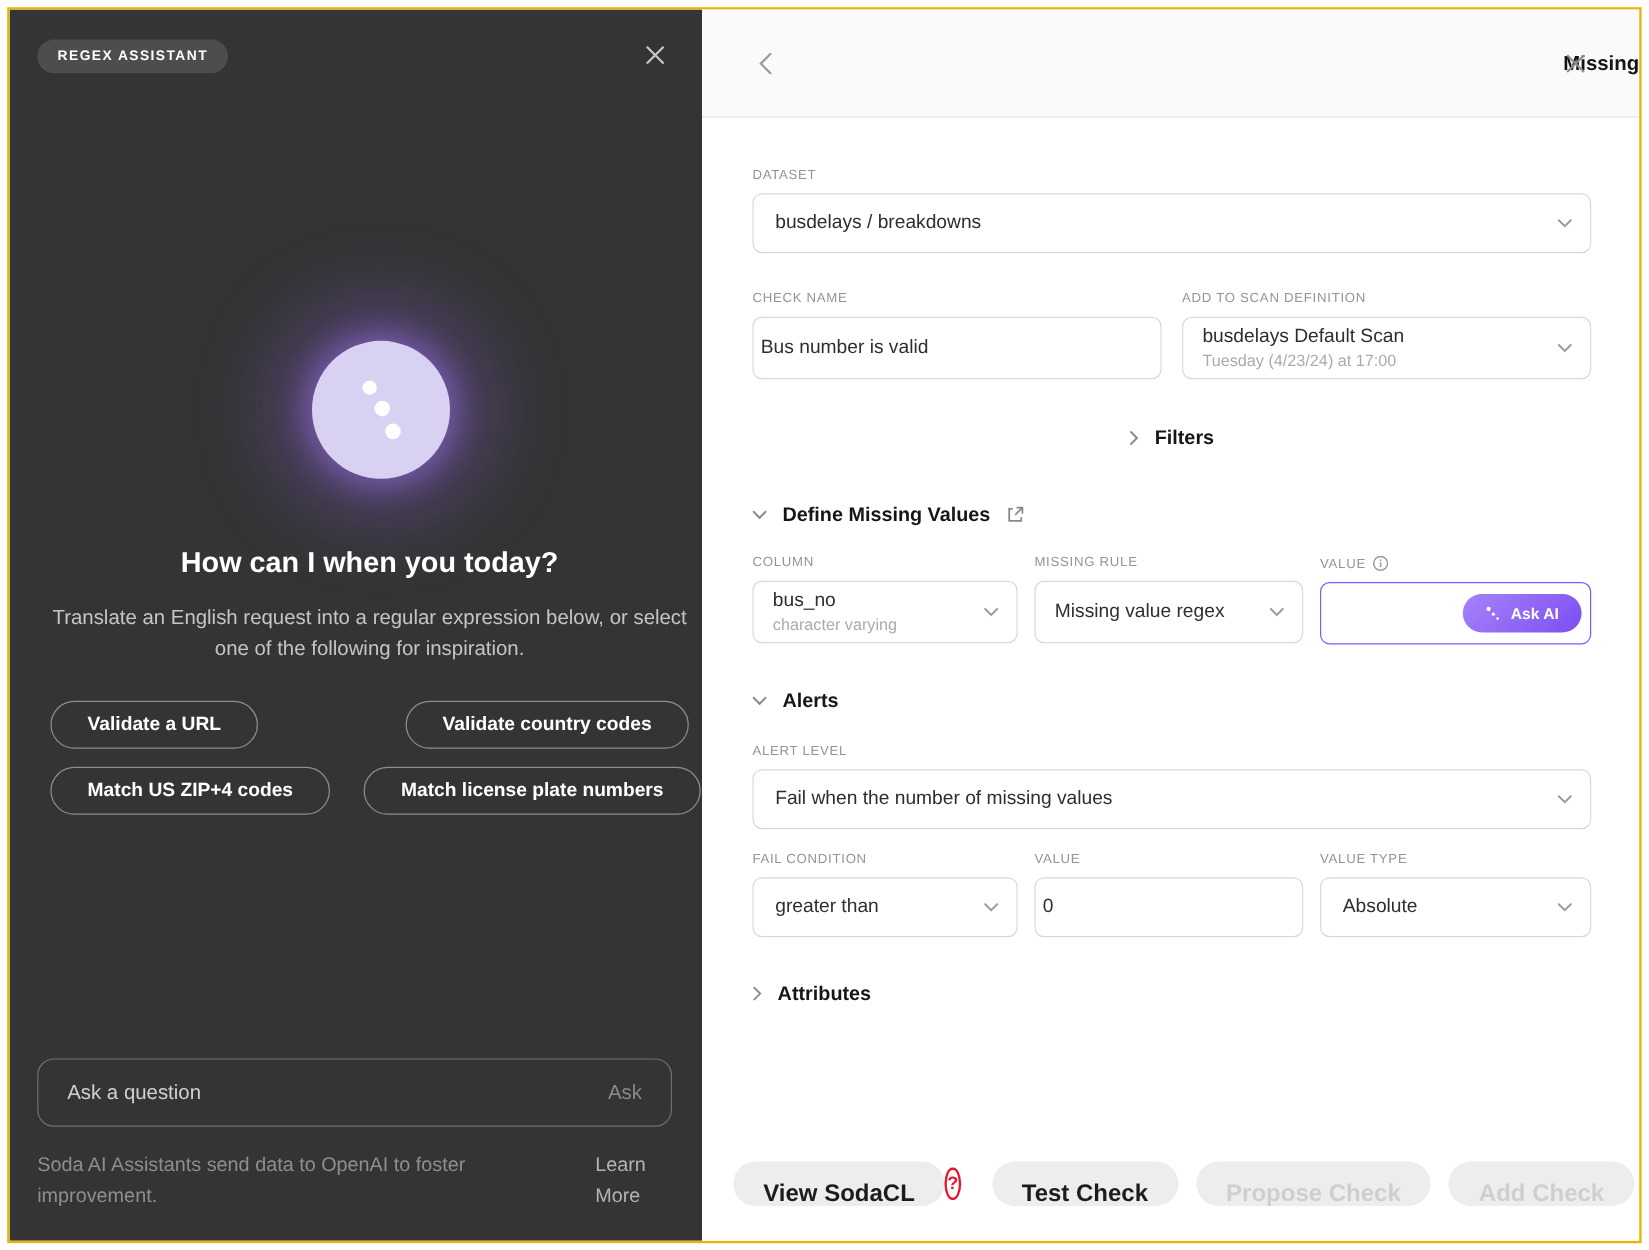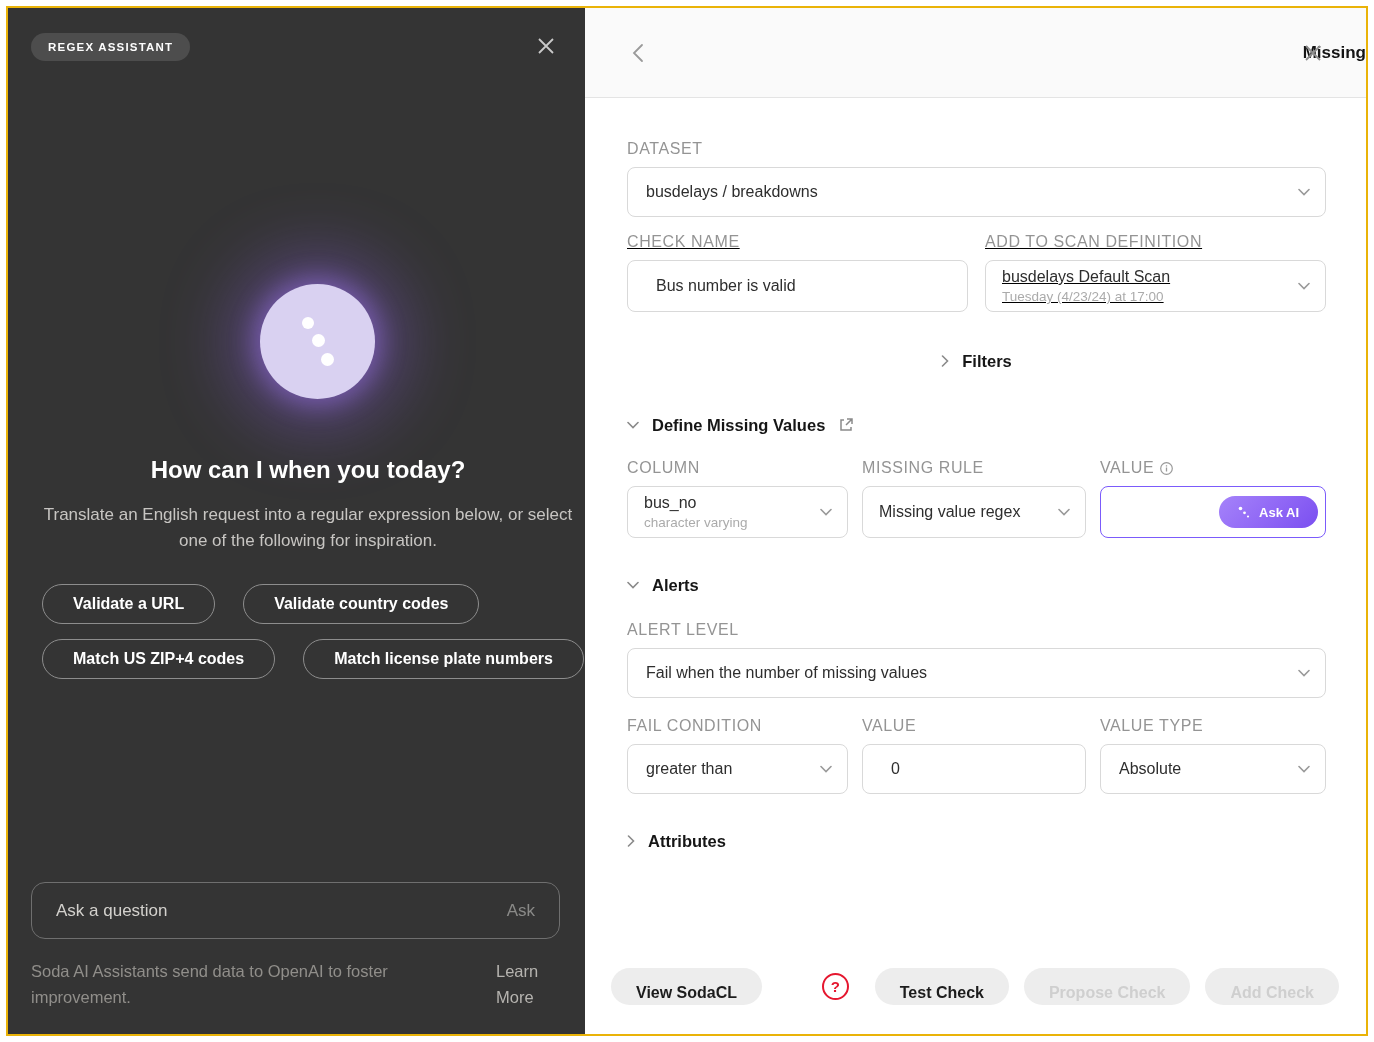--- a/index.html
+++ b/index.html
@@ -13,61 +13,61 @@
   .orb { position: absolute; left: 252px; top: 276px; width: 115px; height: 115px; border-radius: 50%; background: #d9d1f1; box-shadow: 0 0 70px 28px rgba(150,100,245,0.38), 0 0 24px 6px rgba(170,130,250,0.45); }
   .orb-core { position: absolute; inset: 6px; border-radius: 50%; background: radial-gradient(circle at 36% 22%, #e3d3fa 0%, #b violet 0%), radial-gradient(circle at 36% 22%, #e3d3fa 0%, #b18ef4 42%, #8766f0 72%, #6a63f0 100%); }
   .orb-dot { position: absolute; border-radius: 50%; background: #ffffff; }
   .orb-dot.d1 { left: 42px; top: 33px; width: 12px; height: 12px; }
   .orb-dot.d2 { left: 52px; top: 50px; width: 13px; height: 13px; }
   .orb-dot.d3 { left: 61px; top: 69px; width: 13px; height: 13px; }
   .center-block { position: absolute; left: 34px; top: 448px; width: 532px; text-align: center; }
   .assistant-heading { font-size: 24px; font-weight: 700; color: #ffffff; }
   .assistant-sub { margin-top: 18px; font-size: 17px; line-height: 26px; color: #c7c5c2; font-weight: 400; }
   .suggestions { margin-top: 30px; display: flex; flex-direction: column; gap: 15px; }
-  .sug-row { display: flex; justify-content: flex-start; gap: 28px; }
+  .sug-row { display: flex; justify-content: space-between; gap: 28px; }
   .sug-btn { display: inline-flex; align-items: center; justify-content: center; height: 40px; padding: 0 30px; border: 1px solid #8d8d8d; border-radius: 21px; background: transparent; color: #ffffff; font-size: 16px; font-weight: 700; cursor: pointer; white-space: nowrap; font-family: "Liberation Sans", sans-serif; }
   .ask-row { position: absolute; left: 23px; top: 874px; width: 529px; height: 57px; border: 1px solid #6f6f6f; border-radius: 14px; display: flex; align-items: center; padding: 0 24px; }
   .ask-input { flex: 1; background: transparent; border: none; outline: none; color: #e8e6e3; font-size: 17px; font-family: "Liberation Sans", sans-serif; }
   .ask-input::placeholder { color: #d3d1cd; }
   .ask-btn { background: none; border: none; color: #8a8a88; font-size: 17px; cursor: pointer; font-family: "Liberation Sans", sans-serif; }
   .assistant-footer { position: absolute; left: 23px; top: 950px; width: 529px; display: flex; justify-content: space-between; }
   .footer-text { width: 400px; color: #908e8a; font-size: 16.5px; line-height: 26px; text-align: left; }
   .footer-link { width: 64px; color: #b5b3af; font-size: 16.5px; line-height: 26px; text-align: left; cursor: pointer; }
 
   
   .checkpanel { flex: 1; background: #ffffff; position: relative; }
   .panel-header { height: 90px; background: #fafafa; border-bottom: 1px solid #e4e4e4; position: relative; display: flex; align-items: center; justify-content: flex-end; }
   .panel-title { font-size: 17px; font-weight: 700; color: #141414; }
   .back-btn { position: absolute; left: 42px; top: 33px; width: 24px; height: 24px; cursor: pointer; color: #9a9a9a; }
   .panel-close { position: absolute; right: 42px; top: 34px; width: 22px; height: 22px; cursor: pointer; color: #8f8f8f; }
   .content { position: absolute; top: 90px; left: 42px; width: 699px; }
-  .field-label { font-size: 16px; font-weight: 400; color: #949494; letter-spacing: 0.6px; margin-bottom: 9px; display: flex; align-items: center; gap: 6px; }
+  .field-label { font-size: 11px; font-weight: 400; color: #949494; letter-spacing: 0.6px; margin-bottom: 9px; display: flex; align-items: center; gap: 6px; }
   .box { position: relative; border: 1px solid #d9d9d9; border-radius: 8px; background: #fff; display: flex; flex-direction: column; justify-content: center; padding: 0 18px; font-size: 16px; color: #2e2e2e; }
   .box.select { cursor: pointer; padding-right: 40px; }
   .box .chev { position: absolute; right: 15px; top: 50%; transform: translateY(-50%); color: #9a9a9a; }
   .box .sub { font-size: 13.5px; color: #ababab; margin-top: 3px; }
   .h50 { height: 50px; } .h52 { height: 52px; padding-left: 16px; }
   .mt-dataset { margin-top: 42px; }
-  .row2 { margin-top: 16px; display: grid; grid-template-columns: 341px 341px; justify-content: space-between; text-decoration: underline; }
+  .row2 { margin-top: 32px; display: grid; grid-template-columns: 341px 341px; justify-content: space-between; }
   .row3 { display: grid; grid-template-columns: 221px 224px 226px; justify-content: space-between; }
   .section { display: flex; align-items: center; gap: 13px; height: 20px; cursor: pointer; }
   .section-title { font-size: 16.5px; font-weight: 700; color: #161616; }
   .section .s-chev { color: #8a8a8a; display: flex; }
   .sec-filters { margin-top: 39px; justify-content: center; }
   .sec-define { margin-top: 44px; }
   .row-define { margin-top: 24px; }
   .sec-alerts { margin-top: 37px; }
   .lbl-alertlevel { margin-top: 26px; }
   .row-fail { margin-top: 19px; }
   .sec-attrs { margin-top: 37px; }
-  .text-input { border: 1px solid #d9d9d9; border-radius: 8px; width: 100%; padding: 0 28px; font-size: 16px; color: #2e2e2e; font-family: "Liberation Sans", sans-serif; outline: none; }
+  .text-input { border: 1px solid #d9d9d9; border-radius: 8px; width: 100%; padding: 0 6px; font-size: 16px; color: #2e2e2e; font-family: "Liberation Sans", sans-serif; outline: none; }
   .value-ai-box { position: relative; border: 1.5px solid #7b5bfb; border-radius: 8px; background: #fff; }
   .ask-ai-btn { position: absolute; right: 7px; top: 50%; transform: translateY(-50%); display: flex; align-items: center; gap: 8px; height: 32px; padding: 0 19px; border: none; border-radius: 17px; background: linear-gradient(135deg, #a583fa 0%, #8f66f5 55%, #7a4ff0 100%); color: #fff; font-size: 13px; font-weight: 700; cursor: pointer; font-family: "Liberation Sans", sans-serif; }
   .actions { position: absolute; left: 26px; right: 27px; bottom: 29px; display: flex; align-items: center; }
-  .pill-btn { height: 37px; padding: 16px 25px; border: none; border-radius: 19px; background: #ededed; color: #1c1c1c; font-size: 16px; font-weight: 700; cursor: pointer; font-family: "Liberation Sans", sans-serif; white-space: nowrap; }
+  .pill-btn { height: 37px; padding: 16px 25px; border: none; border-radius: 19px; background: #ededed; color: #1c1c1c; font-size: 20px; font-weight: 700; cursor: pointer; font-family: "Liberation Sans", sans-serif; white-space: nowrap; }
   .pill-btn.disabled { color: #cfcfcf; cursor: default; }
   .help-icon { margin-left: auto; margin-right: 26px; width: 27px; height: 27px; border: 2.5px solid #e5172f; border-radius: 50%; color: #e5172f; font-weight: 700; font-size: 15px; display: flex; align-items: center; justify-content: center; cursor: pointer; }
   .gap15 { margin-left: 15px; }
   svg { display: block; }
 </style>
 </head>
 <body>
 
 <div class="frame">
 

